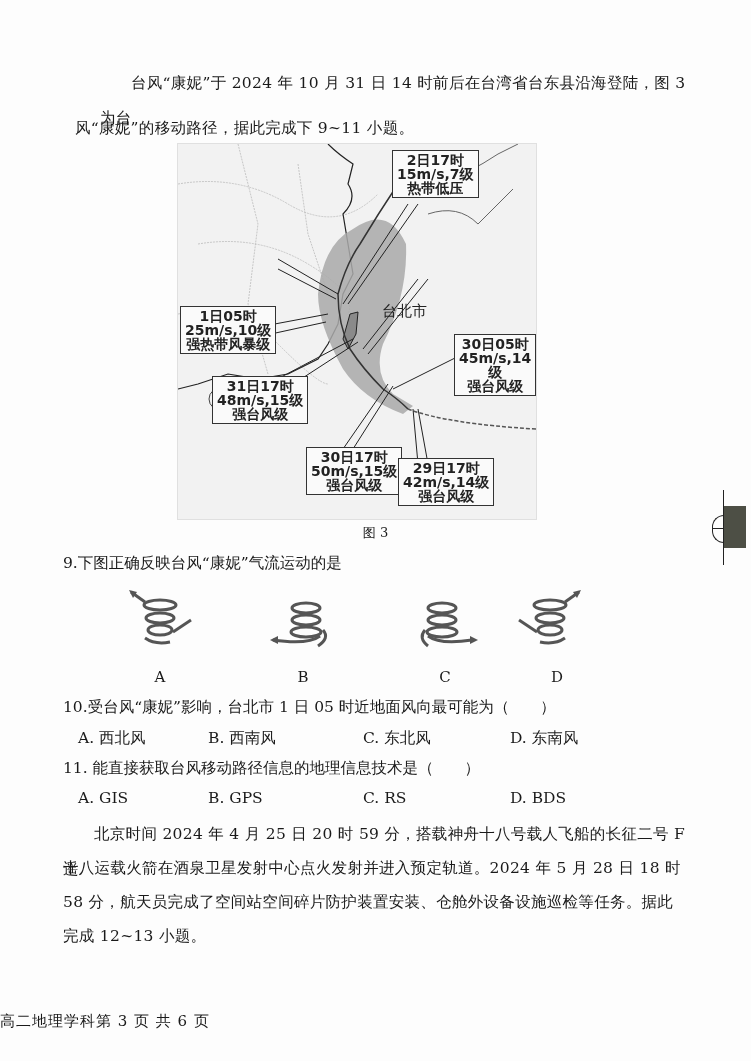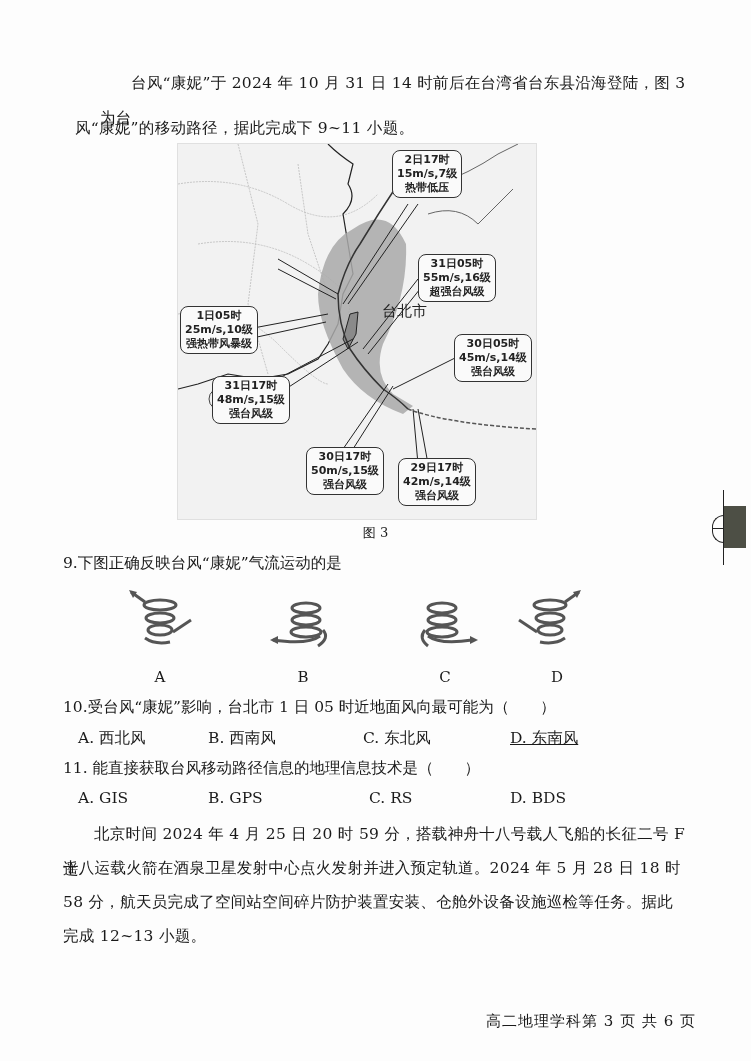--- a/index.html
+++ b/index.html
@@ -3,32 +3,32 @@
 <meta charset="utf-8">
 <style>
   html, body { margin:0; padding:0; }
   body { width:751px; height:1061px; background:#fdfdfd; position:relative; overflow:hidden;
          font-family:"DejaVu Serif","Liberation Serif",serif; color:#1a1a1a; }
   .para { position:absolute; left:75px; width:600px; font-size:15.5px; line-height:35px; letter-spacing:0.3px; }
   .indent { text-indent:2em; }
   .map { position:absolute; left:177px; top:143px; width:358px; height:375px; background:#f2f2f2;
          border:1px solid #e0e0e0; overflow:hidden; }
   .map svg { position:absolute; left:0; top:0; }
-  .lbl { position:absolute; border:1.5px solid #333; border-radius:8px; background:#fafafa;
-         font-family:"DejaVu Sans","Liberation Sans",sans-serif; font-size:11px; line-height:14px;
+  .lbl { position:absolute; border:1.5px solid #333; border-radius:0; background:#fafafa;
+         font-family:"DejaVu Sans","Liberation Sans",sans-serif; font-size:14px; line-height:14px;
          text-align:center; padding:2px 4px; color:#222; font-weight:bold; }
   .lbl span { display:block; }
   .city { position:absolute; font-family:"DejaVu Sans","Liberation Sans",sans-serif; font-size:15px; color:#222;margin-left:11px; }
   .caption { position:absolute; top:524px; left:0; width:751px; text-align:center; font-size:13px; }
   .q { position:absolute; left:63px; font-size:15.5px; }
   .opts { position:absolute; left:75px; width:620px; font-size:15.5px; }
   .opts span { position:absolute; }
   .fig { position:absolute; top:590px; width:70px; height:60px; }
   .figlbl { position:absolute; top:668px; font-size:15px; width:20px; text-align:center; }
-  .footer { position:absolute; top:1012px; left:0; width:689px; text-align:right; font-size:15px; letter-spacing:1px;margin-left:7px; }
+  .footer { position:absolute; top:1012px; left:0; width:689px; text-align:left; font-size:15px; letter-spacing:1px; }
   .tab { position:absolute; left:724px; top:506px; width:22px; height:42px; background:#4d4f45; }
   .tabline { position:absolute; left:723px; top:490px; width:1px; height:75px; background:#222; }
   .tabhalf { position:absolute; left:712px; top:515px; width:11px; height:26px; border:1px solid #222;
              border-right:none; border-radius:13px 0 0 13px; }
   .tabmid { position:absolute; left:712px; top:528px; width:11px; height:1px; background:#222; }
 </style>
 </head>
 <body>
 
 <div class="para indent" style="top:66px;margin-left:25px;">台风“康妮”于 2024 年 10 月 31 日 14 时前后在台湾省台东县沿海登陆，图 3 为台</div>
@@ -74,25 +74,20 @@
         <line x1="175" y1="305" x2="215" y2="242"></line>
       <line x1="240" y1="320" x2="235" y2="265"></line>
         <line x1="250" y1="320" x2="240" y2="265"></line>
     </g>
   </svg>
 
   <div class="lbl" style="left:214px; top:6px;">
     <span>2日17时</span>
       <span>15m/s,7级</span>
       <span>热带低压</span>
-  </div>
-  <div class="lbl" style="left:240px; top:110px;">
-    <span>31日05时</span>
-      <span>55m/s,16级</span>
-      <span>超强台风级</span>
   </div>
   <div class="lbl" style="left:2px; top:162px;">
     <span>1日05时</span>
       <span>25m/s,10级</span>
       <span>强热带风暴级</span>
   </div>
   <div class="lbl" style="left:276px; top:190px;">
     <span>30日05时</span>
       <span>45m/s,14级</span>
       <span>强台风级</span>
@@ -165,28 +160,28 @@
 <div class="figlbl" style="left:150px;">A</div>
 <div class="figlbl" style="left:293px;">B</div>
 <div class="figlbl" style="left:435px;">C</div>
 <div class="figlbl" style="left:547px;">D</div>
 
 <div class="q" style="top:697px;">10.受台风“康妮”影响，台北市 1 日 05 时近地面风向最可能为（　　）</div>
 <div class="opts" style="top:728px;">
   <span style="left:3px;">A. 西北风</span>
   <span style="left:133px;">B. 西南风</span>
   <span style="left:288px;">C. 东北风</span>
-  <span style="left:435px;text-decoration:underline;">D. 东南风</span>
+  <span style="left:435px;">D. 东南风</span>
 </div>
 
 <div class="q" style="top:758px;">11. 能直接获取台风移动路径信息的地理信息技术是（　　）</div>
 <div class="opts" style="top:789px;">
   <span style="left:3px;">A. GIS</span>
   <span style="left:133px;">B. GPS</span>
-  <span style="left:294px;text-align:right;">C. RS</span>
+  <span style="left:288px;text-align:right;">C. RS</span>
   <span style="left:435px;">D. BDS</span>
 </div>
 
 <div class="para indent" style="top:817px; left:63px; width:630px;">北京时间 2024 年 4 月 25 日 20 时 59 分，搭载神舟十八号载人飞船的长征二号 F 遥</div>
 <div class="para" style="top:851px; left:63px; width:630px;">十八运载火箭在酒泉卫星发射中心点火发射并进入预定轨道。2024 年 5 月 28 日 18 时</div>
 <div class="para" style="top:885px; left:63px; width:630px;">58 分，航天员完成了空间站空间碎片防护装置安装、仓舱外设备设施巡检等任务。据此</div>
 <div class="para" style="top:919px; left:63px; width:630px;">完成 12~13 小题。</div>
 
 <div class="footer">高二地理学科第 3 页 共 6 页</div>
 

